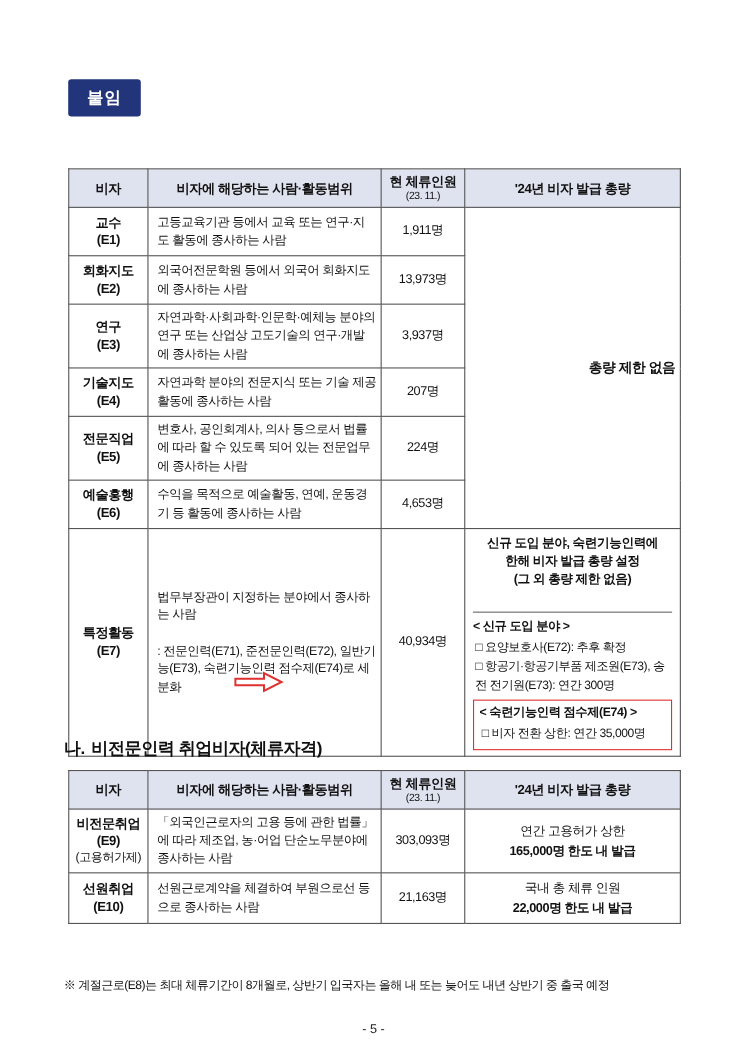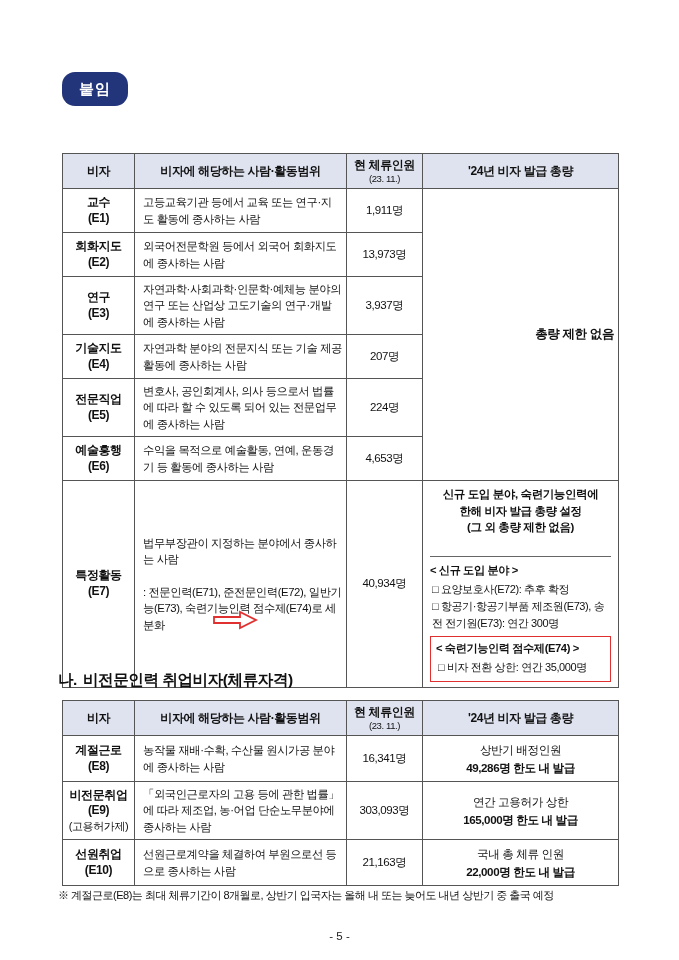--- a/index.html
+++ b/index.html
@@ -33,21 +33,21 @@
   }
   .attach-badge {
     width: 66px;
     background: #22357a;
     color: #fff;
     font-size: 15px;
     font-weight: bold;
     display: flex;
     align-items: center;
     justify-content: center;
-    border-radius: 13px;
+    border-radius: 3px;
     letter-spacing: 1px;
   }
   .title-box {
     flex: 1;
     margin-left: 8px;
     border: 1px solid #222;
     display: flex;
     align-items: center;
     padding-left: 14px;
     font-size: 16.5px;
@@ -323,32 +323,20 @@
         <th>비자</th>
         <th>비자에 해당하는 사람·활동범위</th>
         <th>
           <span>현 체류인원</span>
           <span class="sub">(23. 11.)</span>
         </th>
         <th>'24년 비자 발급 총량</th>
       </tr>
     </thead>
     <tbody>
-      <tr style="height:46px">
-        <td class="visa">
-          <span class="code">계절근로</span>
-          <span class="code">(E8)</span>
-        </td>
-        <td class="scope">농작물 재배·수확, 수산물 원시가공 분야에 종사하는 사람</td>
-        <td class="count">16,341명</td>
-        <td class="quota2">
-          <div>상반기 배정인원</div>
-          <div><b>49,286명 한도 내 발급</b></div>
-        </td>
-      </tr>
       <tr style="height:58px">
         <td class="visa">
           <span class="code">비전문취업</span>
           <span class="code">(E9)</span>
           <span class="note">(고용허가제)</span>
         </td>
         <td class="scope">「외국인근로자의 고용 등에 관한 법률」에 따라 제조업, 농·어업 단순노무분야에 종사하는 사람</td>
         <td class="count">303,093명</td>
         <td class="quota2">
           <div>연간 고용허가 상한</div>

